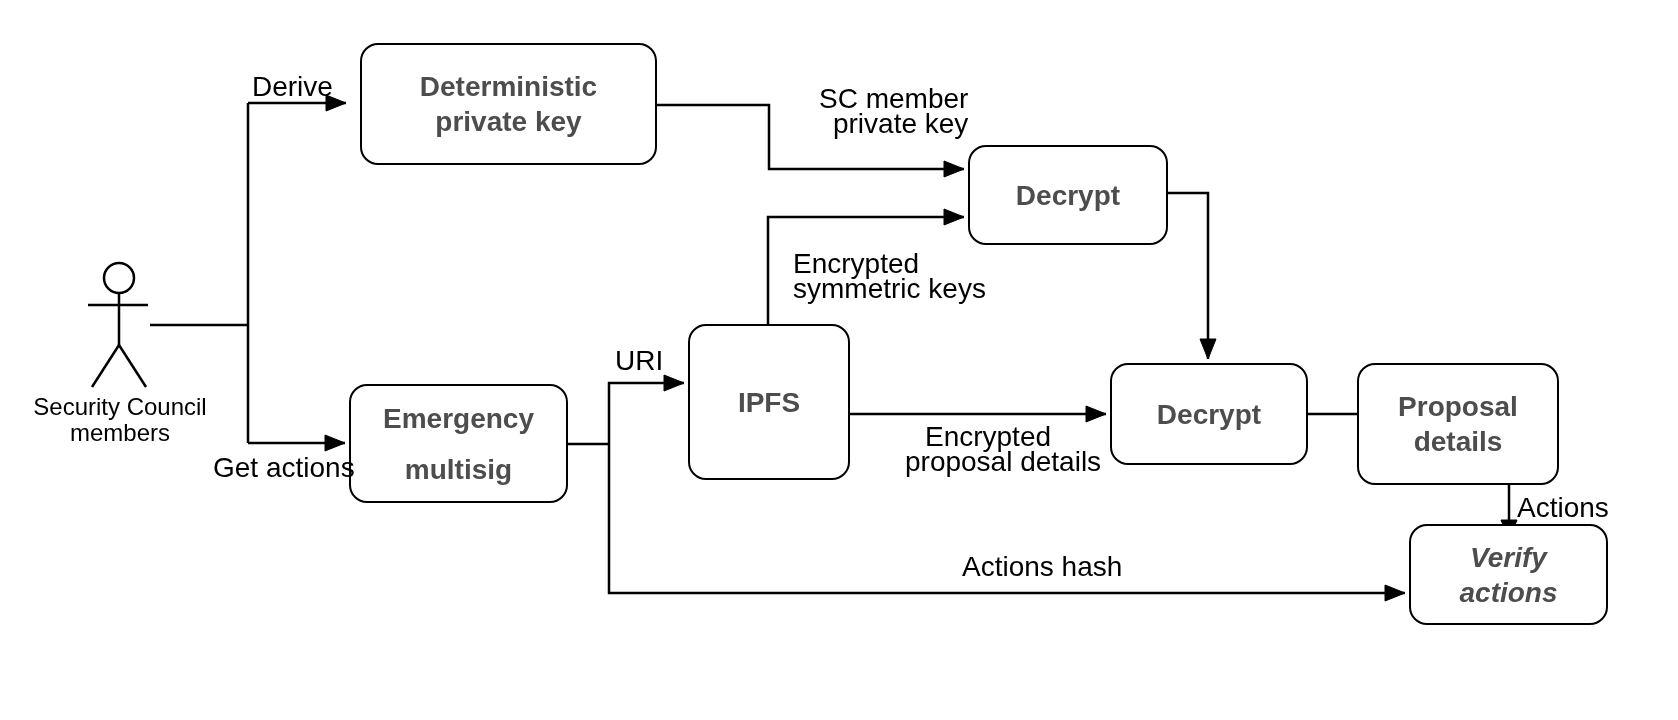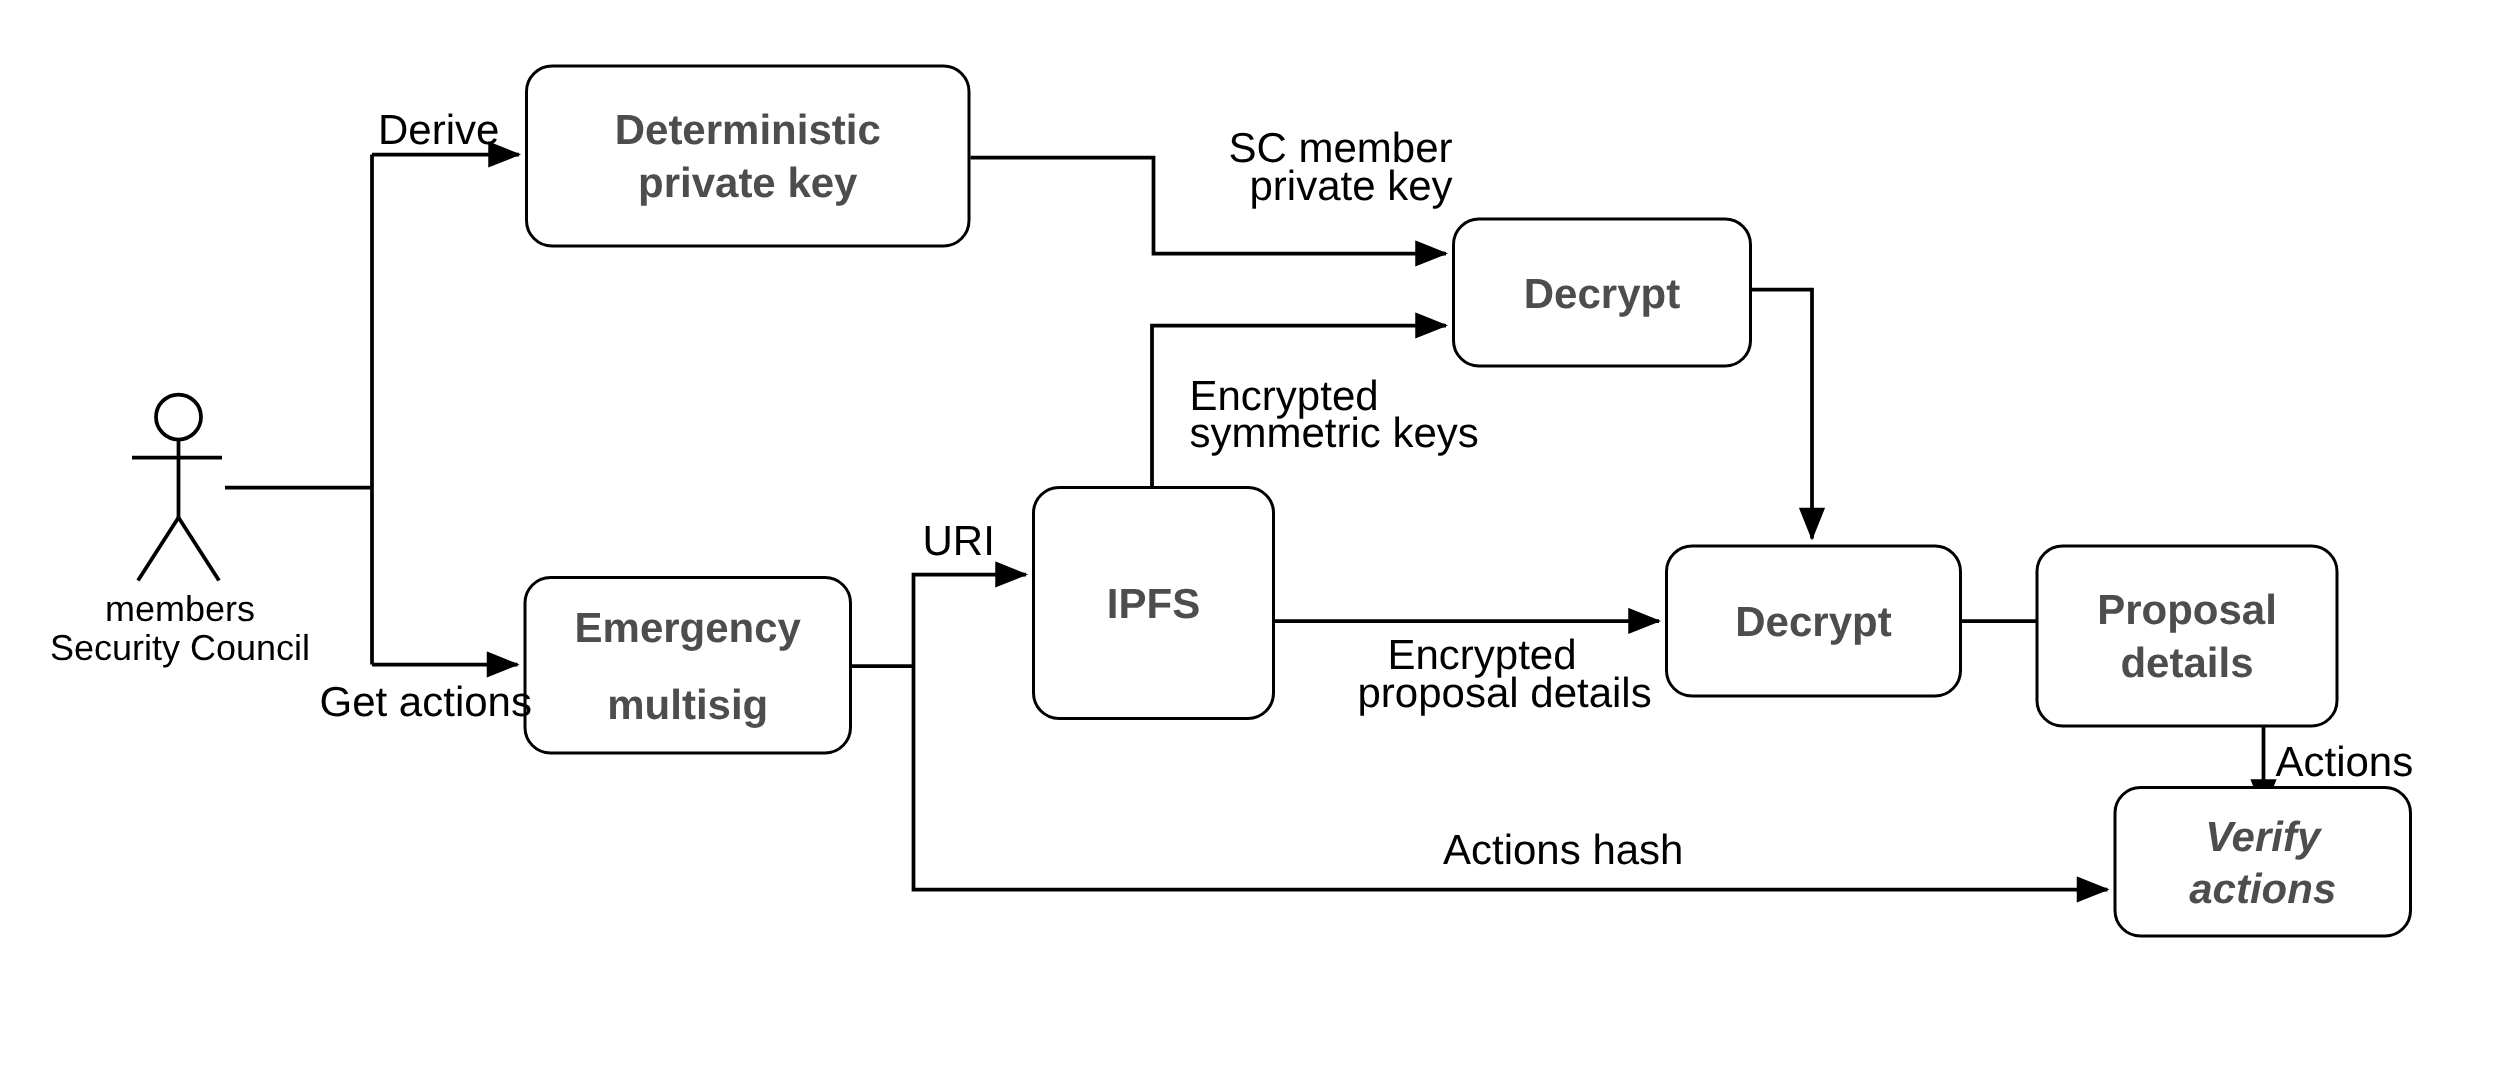--- a/index.html
+++ b/index.html
@@ -91,21 +91,21 @@
 
     <path d="M609,444 V593 H1405" marker-end="url(#arrow)"></path>
 
     <path d="M850,414 H1106" marker-end="url(#arrow)"></path>
 
     <path d="M1308,414 H1404" marker-end="url(#arrow)"></path>
 
     <path d="M1509,465 V540" marker-end="url(#arrow)"></path>
   </svg>
 
-  <div class="node" style="left:350px;top:43px;width:297px;height:122px;">
+  <div class="node" style="left:360px;top:43px;width:297px;height:122px;">
     <span>Deterministic</span>
     <span>private key</span>
   </div>
 
   <div class="node" style="left:968px;top:145px;width:200px;height:100px;">
     <span>Decrypt</span>
   </div>
 
   <div class="node" style="left:349px;top:384px;width:219px;height:119px;gap:16px;">
     <span>Emergency</span>
@@ -124,22 +124,22 @@
     <span>Proposal</span>
     <span>details</span>
   </div>
 
   <div class="node" style="left:1409px;top:524px;width:199px;height:101px;font-style:italic;">
     <span>Verify</span>
     <span>actions</span>
   </div>
 
   <div class="actor-label">
+    <div>Security Council</div>
     <div>members</div>
-    <div>Security Council</div>
   </div>
 
   <div class="edge-label" style="left:252px;top:74px;">Derive</div>
 
   <div class="edge-label" style="left:213px;top:455px;">Get actions</div>
 
   <div class="edge-label" style="left:819px;top:86px;text-align:right;">
     <div>SC member</div>
     <div>private key</div>
   </div>

